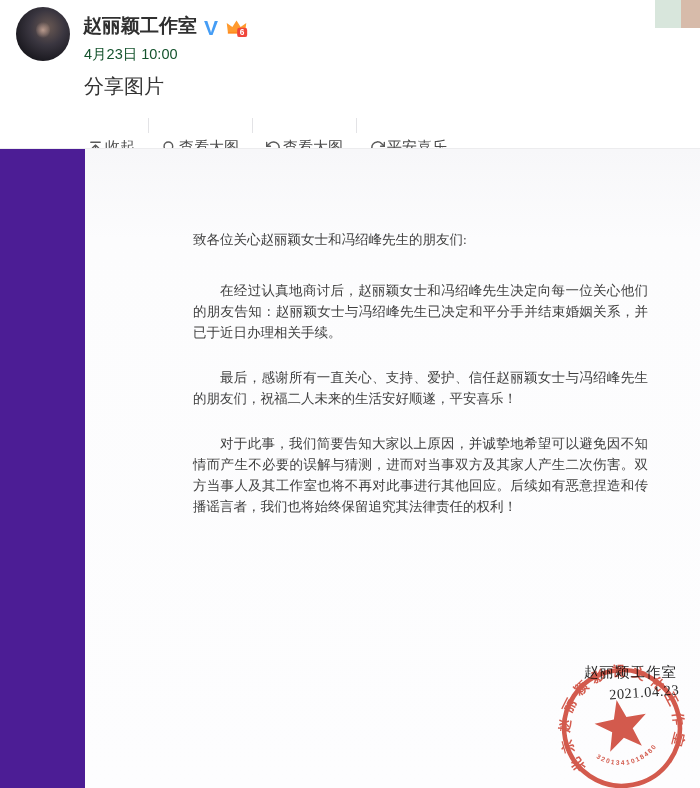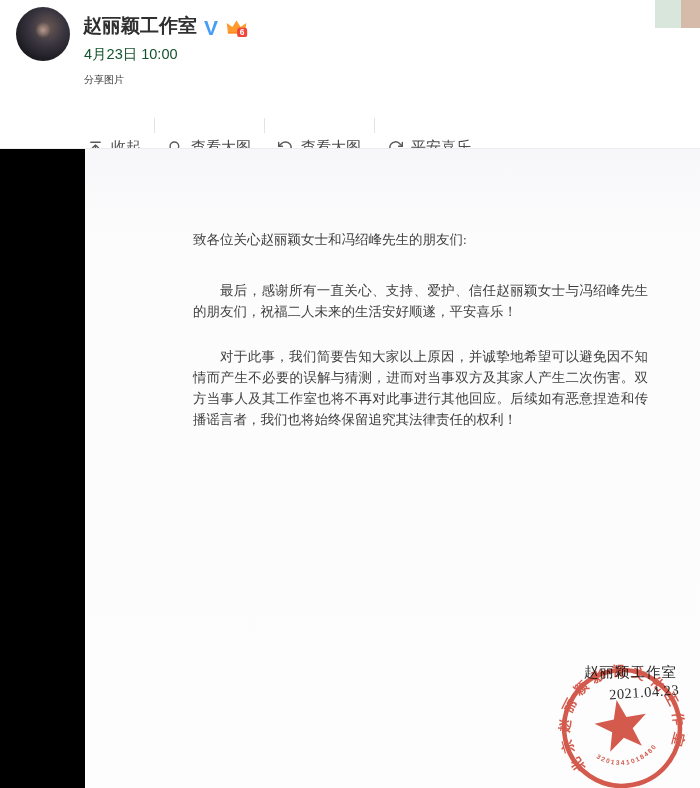--- a/index.html
+++ b/index.html
@@ -17,36 +17,36 @@
   }
   .avatar::after{ 
     content:"";position:absolute;left:20px;top:14px;width:14px;height:18px;border-radius:50%;
     background:radial-gradient(circle,#b99a8d 0%,rgba(185,154,141,0) 70%);
   }
   .name-row{position:absolute;left:83px;top:13px;display:flex;align-items:center;gap:7px;}
   .author{font-size:19px;font-weight:700;color:#303030;cursor:pointer;}
   .v-badge{color:#459df5;font-weight:900;font-size:21px;line-height:1;transform:translateY(1px);}
   .crown{width:23px;height:20px;transform:translateY(2px);}
   .timestamp{position:absolute;left:84px;top:45px;font-size:14.5px;color:#14532d;}
-  .post-text{position:absolute;left:84px;top:73px;font-size:10px;color:#333;}
+  .post-text{position:absolute;left:84px;top:73px;font-size:20px;color:#333;}
   
   .corner-green{position:absolute;left:655px;top:0;width:26px;height:28px;background:#d8e6dc;}
   .corner-tan{position:absolute;left:681px;top:0;width:19px;height:28px;background:#d7bbaa;}
   
   .toolbar{
     position:absolute;left:88px;top:112px;height:26px;display:flex;align-items:center;
     font-size:15px;color:#4a4a4a;
   }
-  .tb-item{display:flex;align-items:center;gap:8px;cursor:pointer;white-space:nowrap;margin-top:44px;}
+  .tb-item{display:flex;align-items:center;gap:2px;cursor:pointer;white-space:nowrap;margin-top:44px;}
   .tb-item svg{display:block;}
   .tb-sep{width:1px;height:15px;background:#e3e3e6;margin:0 13px;}
   
   .image-area{
     position:absolute;left:0;top:148px;width:700px;height:640px;
-    background:#000000;border-top:1px solid #ececee;
+    background:#4c1d95;border-top:1px solid #ececee;
   }
   .paper{
     position:absolute;left:85px;top:0;width:615px;height:640px;
     background:linear-gradient(180deg,#f7f7f9 0,#fcfcfd 90px,#fdfdfe 100%);
     cursor:pointer;
   }
   .letter-body{
     position:absolute;left:108px;top:80px;width:455px;
     font-family:"Liberation Serif", serif;
     font-size:13.5px;line-height:21px;color:#3e3e3e;
@@ -125,20 +125,21 @@
     </svg>
     <span>平安喜乐</span>
   </div>
 </div>
 
 <div class="image-area">
   <div class="paper">
 
     <div class="letter-body">
       <p class="salutation">致各位关心赵丽颖女士和冯绍峰先生的朋友们:</p>
+      <p class="body-para">在经过认真地商讨后，赵丽颖女士和冯绍峰先生决定向每一位关心他们的朋友告知：赵丽颖女士与冯绍峰先生已决定和平分手并结束婚姻关系，并已于近日办理相关手续。</p>
       <p class="body-para">最后，感谢所有一直关心、支持、爱护、信任赵丽颖女士与冯绍峰先生的朋友们，祝福二人未来的生活安好顺遂，平安喜乐！</p>
       <p class="body-para">对于此事，我们简要告知大家以上原因，并诚挚地希望可以避免因不知情而产生不必要的误解与猜测，进而对当事双方及其家人产生二次伤害。双方当事人及其工作室也将不再对此事进行其他回应。后续如有恶意捏造和传播谣言者，我们也将始终保留追究其法律责任的权利！</p>
     </div>
 
     <div class="sig-name">赵丽颖工作室</div>
     <div class="sig-date">2021.04.23</div>
 
     <svg class="seal" viewBox="0 0 130 130">
       <defs>
         <path id="arcTop" d="M 21 93 A 52 52 0 1 1 109 93" fill="none"></path>

